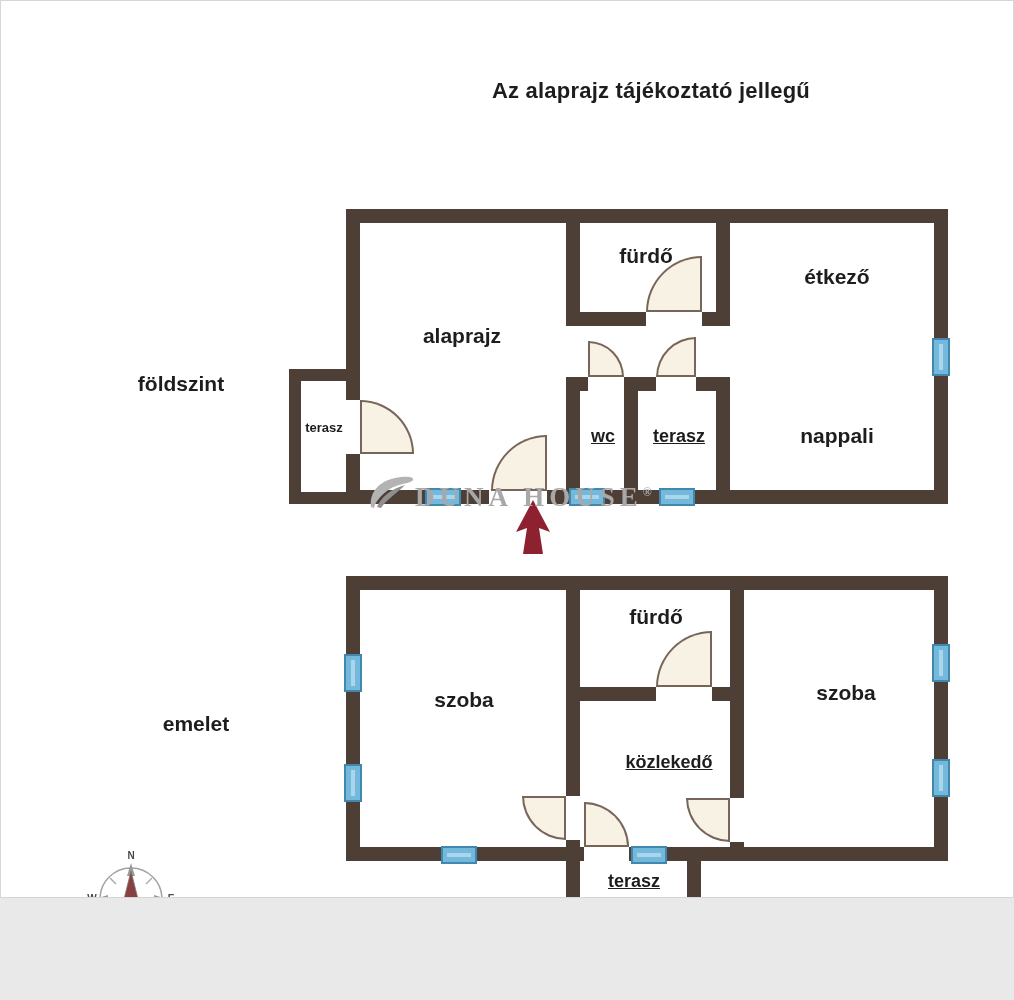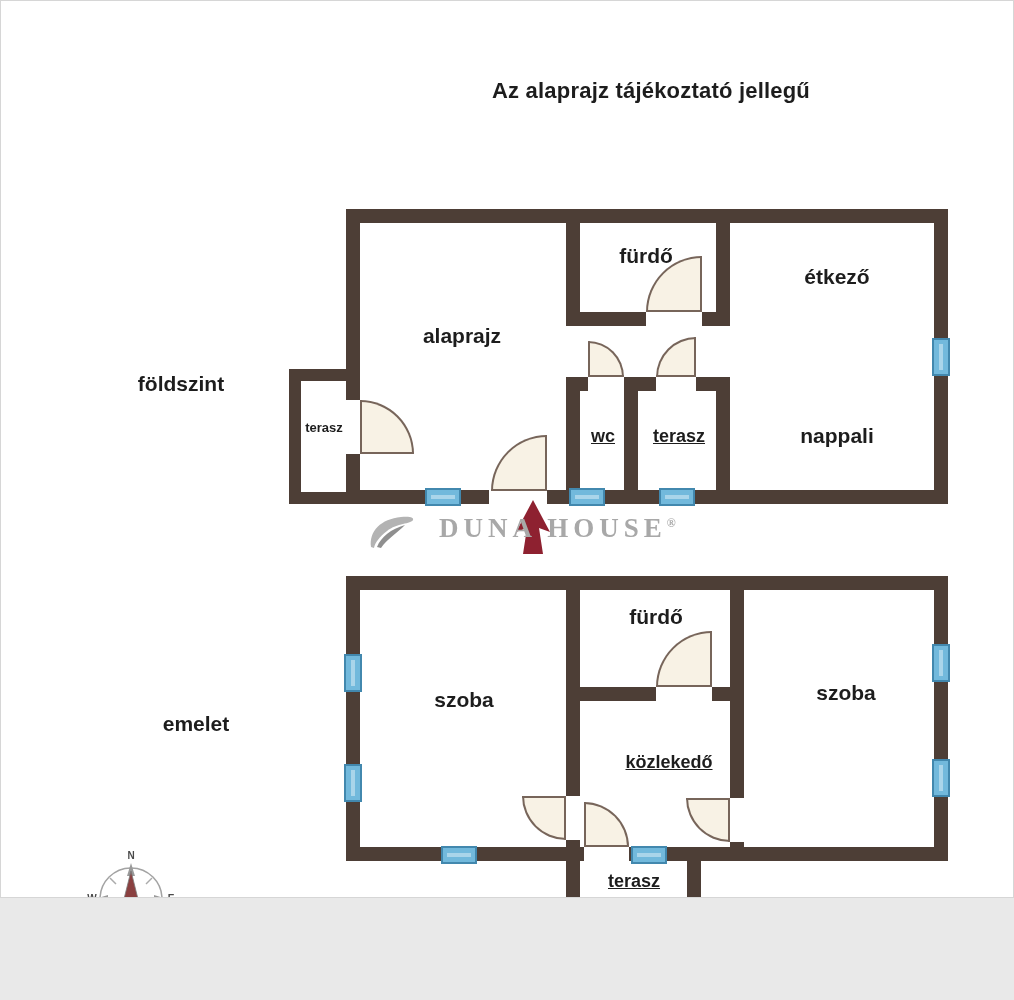--- a/index.html
+++ b/index.html
@@ -18,22 +18,22 @@
         border:2px solid var(--door_border,#77655a);box-sizing:border-box;z-index:2;}
   .rTL{border-radius:100% 0 0 0;}
   .rTR{border-radius:0 100% 0 0;}
   .rBL{border-radius:0 0 0 100%;}
   .lbl{position:absolute;font-weight:bold;text-align:center;z-index:4;line-height:1.1;}
   .title{font-size:22px;letter-spacing:.2px;}
   .flo{font-size:21px;}
   .room{font-size:21px;}
   .room.sm{font-size:18px;text-decoration:underline;}
   .room.xs{font-size:13px;}
-  .watermark{position:absolute;left:366px;top:472px;display:flex;align-items:flex-start;
-             gap:24px;z-index:5;color:var(--watermark,#a8a8a8);margin-top:40px;}
+  .watermark{position:absolute;left:366px;top:472px;display:flex;align-items:flex-end;
+             gap:0;z-index:5;color:var(--watermark,#a8a8a8);}
   .wm-text{font-family:"Liberation Serif", serif;font-weight:bold;font-size:27px;
            letter-spacing:5px;white-space:nowrap;}
   .wm-reg{font-size:12px;vertical-align:super;letter-spacing:0;}
   .arrow-wrap{position:absolute;left:513px;top:497px;z-index:4;}
   .compass{position:absolute;left:86px;top:848px;z-index:4;}
 </style>
 </head>
 <body>
 
 <div class="canvas">

